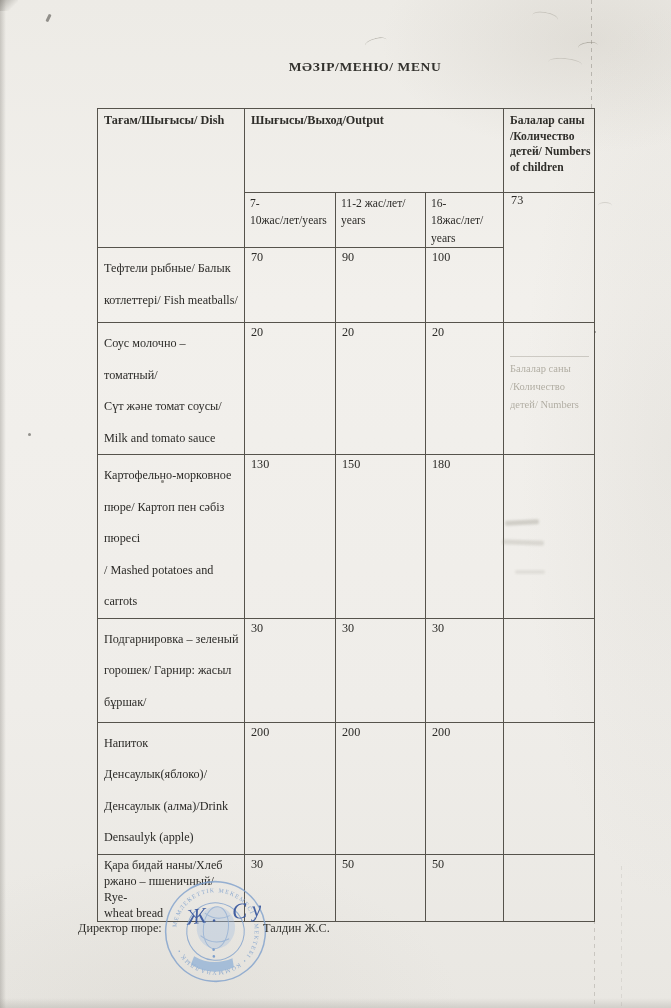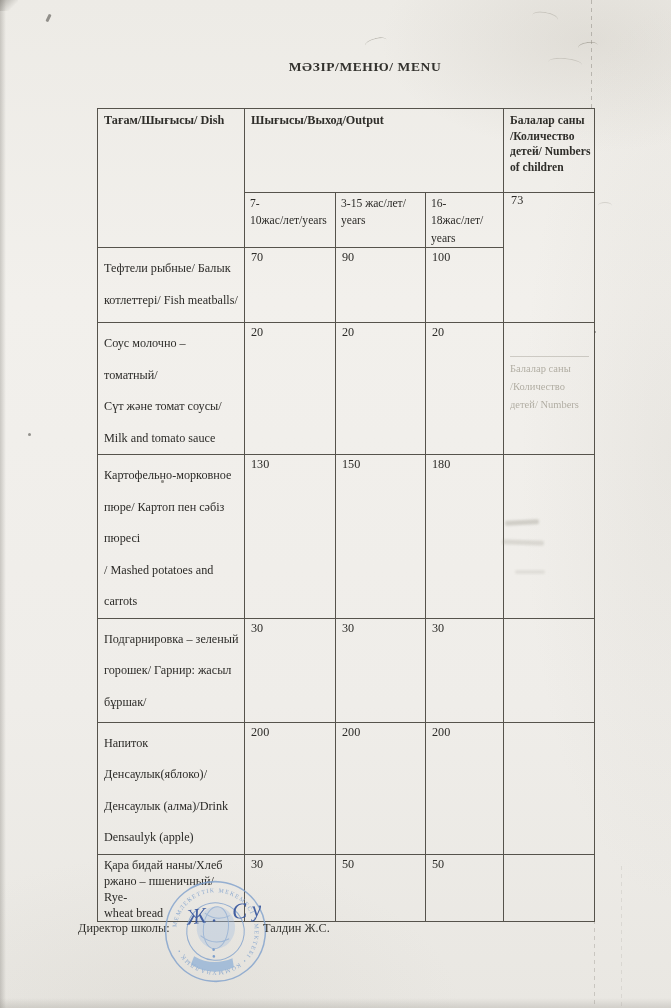--- a/index.html
+++ b/index.html
@@ -87,21 +87,21 @@
       <td class="h" rowspan="2">Тағам/Шығысы/ Dish</td>
       <td class="h" colspan="3">Шығысы/Выход/Output</td>
       <td class="h h-children">Балалар саны
 /Количество
 детей/ Numbers
 of children</td>
     </tr>
     <tr class="trB">
       <td class="age">7-
 10жас/лет/years</td>
-      <td class="age">3-15 жас/лет/
+      <td class="age">11-2 жас/лет/
 years</td>
       <td class="age">16-
 18жас/лет/
 years</td>
       <td class="count" rowspan="2">73</td>
     </tr>
     <tr class="tr1">
       <td class="dish double">Тефтели рыбные/ Балык
 котлеттері/ Fish meatballs/</td>
       <td class="val">70</td>
@@ -156,21 +156,21 @@
 ржано – пшеничный/ Rye-
 wheat bread</td>
       <td class="val">30</td>
       <td class="val">50</td>
       <td class="val">50</td>
       <td></td>
     </tr>
   </tbody>
     </table>
 
-  <div class="footer-label">Директор школы:</div>
+  <div class="footer-label">Директор пюре:</div>
 
   <svg class="stamp" viewBox="0 0 120 120">
     <g fill="none" stroke="#7fa0cc" opacity="0.8">
       <circle cx="60" cy="60" r="52" stroke-width="1.6"></circle>
       <circle cx="60" cy="60" r="30" stroke-width="1.1"></circle>
     </g>
     <defs>
       <path id="ringPath" d="M60,60 m-41,0 a41,41 0 1,1 82,0 a41,41 0 1,1 -82,0"></path>
     </defs>
     <text font-size="6.2" fill="#7fa0cc" opacity="0.85" letter-spacing="1.4">

